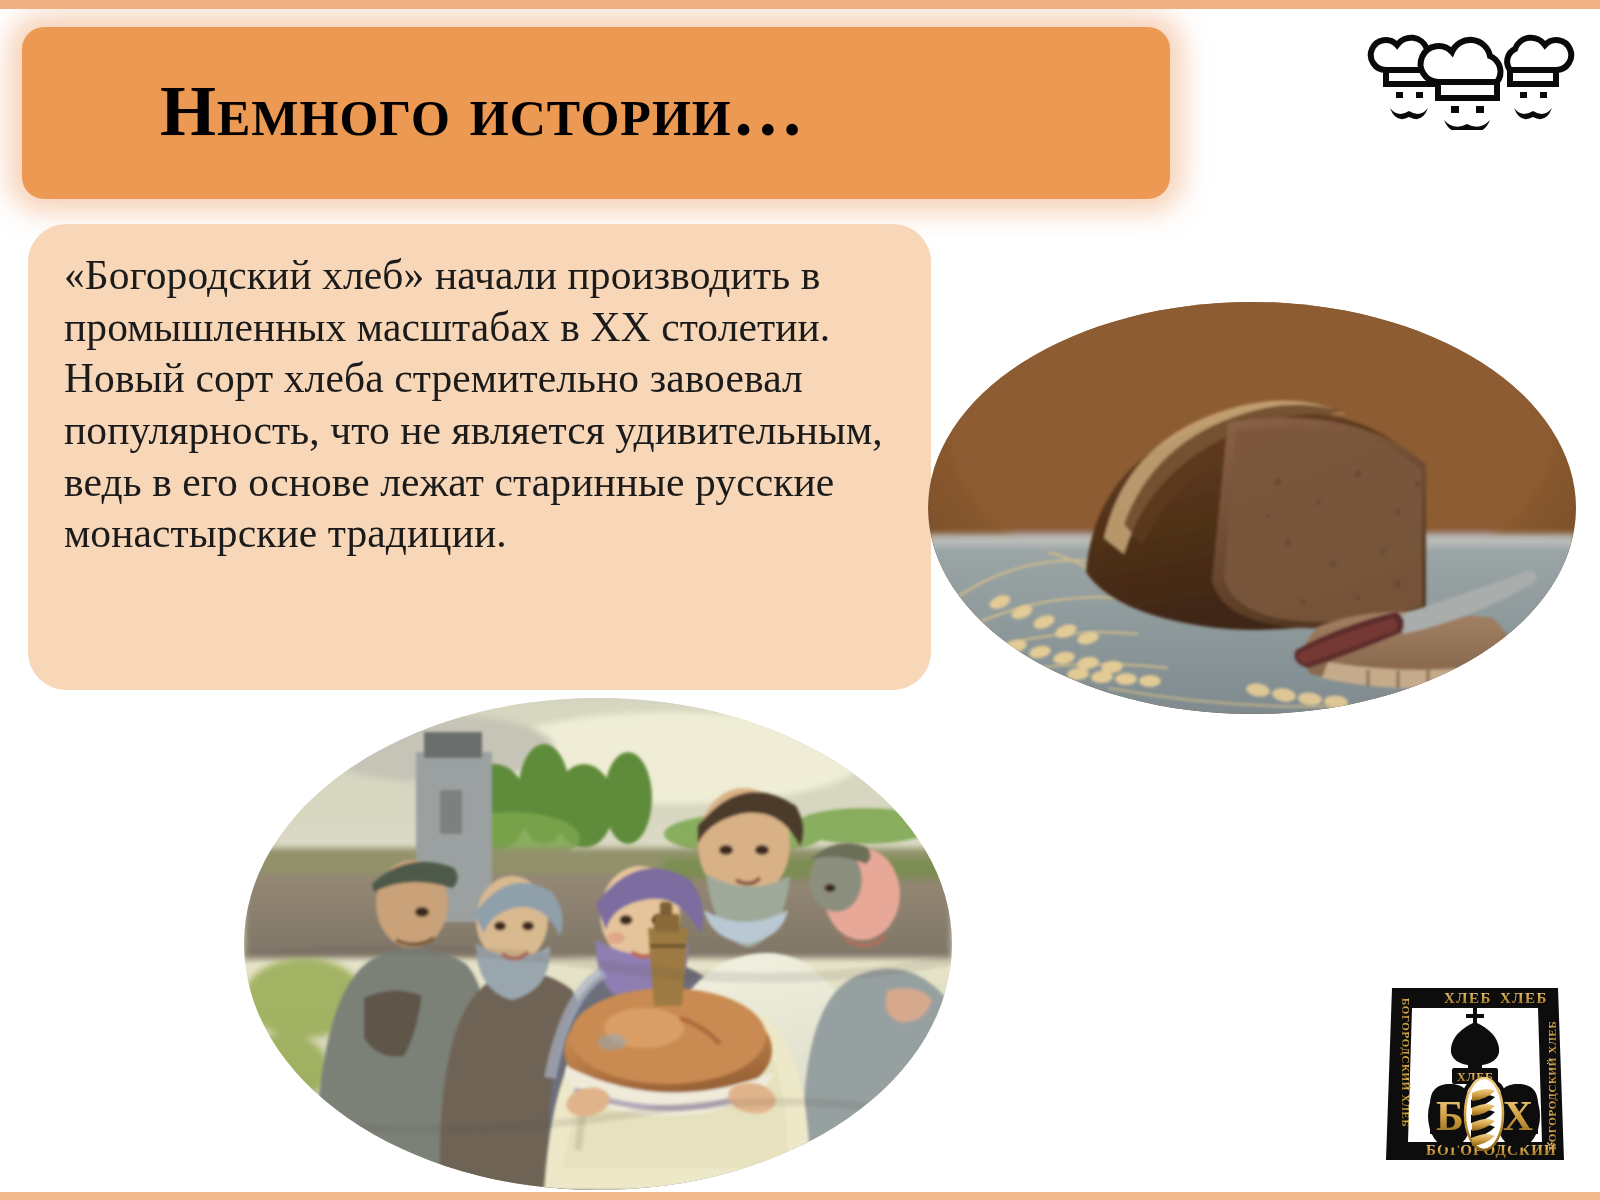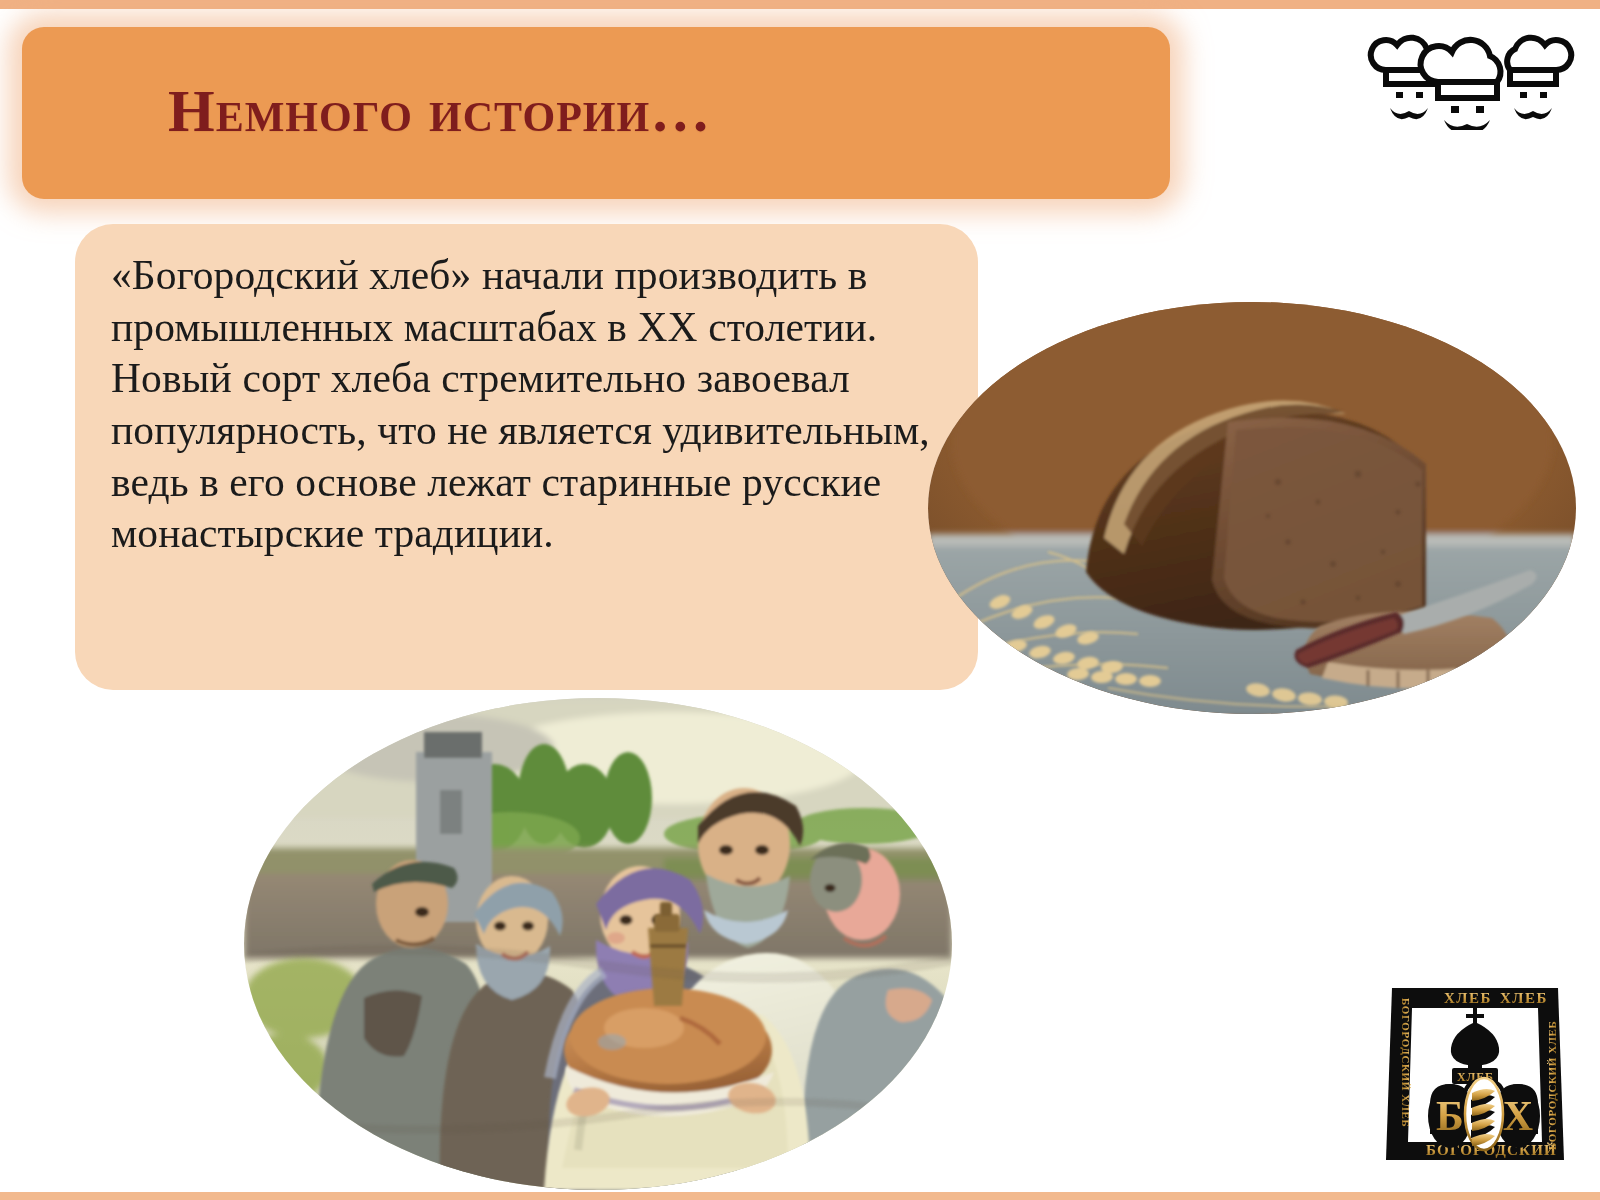--- a/index.html
+++ b/index.html
@@ -37,27 +37,27 @@
   .title-bar {
     position: absolute;
     left: 22px; top: 27px;
     width: 1148px; height: 172px;
     background: #EC9A53;
     border-radius: 22px;
     box-shadow: 0 0 26px 14px rgba(241,176,131,0.55);
   }
   .title-text {
     position: absolute;
-    left: 146px;
+    left: 138px;
     top: 50%;
     transform: translateY(-52%);
-    color: #7f1d1d;
+    color: #000000;
     font-family: "Liberation Serif", serif;
     font-weight: bold;
-    font-size: 60px;
+    font-size: 72px;
     font-variant: small-caps;
     letter-spacing: 1px;
     line-height: 1.05;
     white-space: nowrap;
     text-shadow: 0 1px 1px rgba(180,100,40,0.18);
   }
 
   
   .chef-hats {
     position: absolute;
@@ -65,21 +65,20 @@
     width: 210px; height: 108px;
   }
 
   
   .text-panel {
     position: absolute;
     left: 28px; top: 224px;
     width: 903px; height: 466px;
     background: #F8D7B8;
     border-radius: 38px;
-    margin-left: 47px;
   }
   .body-text {
     position: absolute;
     left: 36px; top: 26px;
     width: 840px;
     color: #1b1b1b;
     font-family: "Liberation Serif", serif;
     font-size: 41.5px;
     line-height: 1.245;
     text-align: left;

